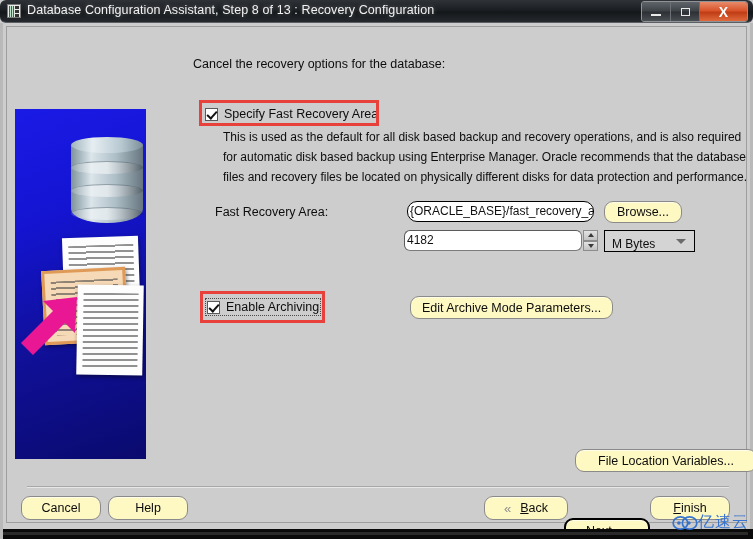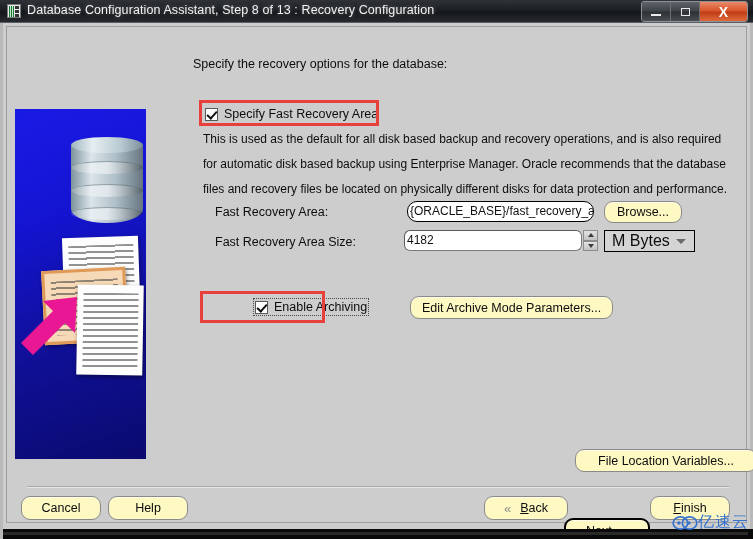--- a/index.html
+++ b/index.html
@@ -19,20 +19,21 @@
   }
 
   
   .titlebar {
     position: absolute;
     left: 0; top: 0;
     width: 753px; height: 23px;
     background: linear-gradient(to bottom, #2f3338 0%, #1b1e22 45%, #14171a 55%, #262a2e 100%);
     border-bottom: 1px solid #5b5f64;
     box-sizing: border-box;
+    border-radius: 6px;
   }
   .title-icon {
     position: absolute;
     left: 7px; top: 4px;
     width: 14px; height: 14px;
     background: #e8e8e8;
     border: 1px solid #7a7a7a;
     box-sizing: border-box;
     overflow: hidden;
   }
@@ -241,35 +242,35 @@
     width: 4px; height: 8px;
     border: solid #111111;
     border-width: 0 2px 2px 0;
     transform: rotate(42deg);
   }
   .cb-label {
     font-size: 12.5px;
     color: #0d0d0d;
     white-space: nowrap;
   }
-  .focus-dotted { outline: 1px dotted #4a4a4a; outline-offset: 1px; margin-left: 48px; }
+  .focus-dotted { outline: 1px dotted #4a4a4a; outline-offset: 1px; }
 
   .annot-box {
     position: absolute;
     border: 3px solid #e8413c;
     box-sizing: border-box;
     pointer-events: none;
   }
 
   .para {
     position: absolute;
-    left: 196px; top: 100px;
+    left: 216px; top: 100px;
     width: 528px;
     font-size: 12px;
-    line-height: 25px;
+    line-height: 20px;
     color: #0d0d0d;
   }
 
   .field-label {
     position: absolute;
     font-size: 12.5px;
     color: #0d0d0d;
     white-space: nowrap;
   }
 
@@ -314,23 +315,23 @@
   }
   .spin-btn.up .tri { border-bottom: 4px solid #3a3a3a; }
   .spin-btn.down .tri { border-top: 4px solid #3a3a3a; }
 
   .combo {
     position: absolute;
     background: #d4d4d4;
     border: 1px solid #000000;
     box-sizing: border-box;
     display: flex;
-    align-items: center;
+    align-items: flex-end;
     padding-left: 7px;
-    font-size: 16px;
+    font-size: 12px;
     color: #0d0d0d;
   }
   .combo .arrow {
     position: absolute;
     right: 8px; top: 50%;
     margin-top: -2px;
     width: 0; height: 0;
     border-left: 5px solid transparent;
     border-right: 5px solid transparent;
     border-top: 5px solid #6a6a6a;
@@ -433,37 +434,36 @@
           <div class="ill-paper paper-c">
               <div class="lines"></div>
             </div>
           <div class="ill-arrow">
             <svg width="64" height="64" viewBox="0 0 64 64">
               <polygon points="60,6 26,10 36,20 4,52 16,64 48,32 58,42" fill="#ea1794"></polygon>
             </svg>
           </div>
         </div>
 
-        <div class="heading">Specify the recovery options for the database:</div>
+        <div class="heading">Cancel the recovery options for the database:</div>
 
         <div class="check-row" style="left:198px; top:80px;">
           <span class="cb checked"></span>
           <span class="cb-label">Specify Fast Recovery Area</span>
         </div>
         <div class="annot-box" style="left:192px; top:73px; width:180px; height:26px;"></div>
 
         <div class="para">This is used as the default for all disk based backup and recovery operations, and is also required for automatic disk based backup using Enterprise Manager. Oracle recommends that the database files and recovery files be located on physically different disks for data protection and performance.</div>
 
         <div class="field-label" style="left:208px; top:178px;">Fast Recovery Area:</div>
         <div class="text-input" style="left:400px; top:174px; width:187px; height:21px;border-radius:10px;">{ORACLE_BASE}/fast_recovery_a</div>
         <div class="btn" style="left:597px; top:174px; width:78px; height:22px;">
           <span class="lbl">Browse...</span>
         </div>
 
-        <div class="field-label" style="left:208px; top:208px;">Fast Recovery Area Size:</div>
         <div class="text-input sunken" style="left:397px; top:203px; width:178px; height:21px;border-radius:6px;">4182</div>
         <div class="spinner" style="left:576px; top:203px;">
           <div class="spin-btn up">
               <span class="tri"></span>
             </div>
           <div class="spin-btn down">
               <span class="tri"></span>
             </div>
         </div>
         <div class="combo" style="left:597px; top:203px; width:91px; height:22px;">

